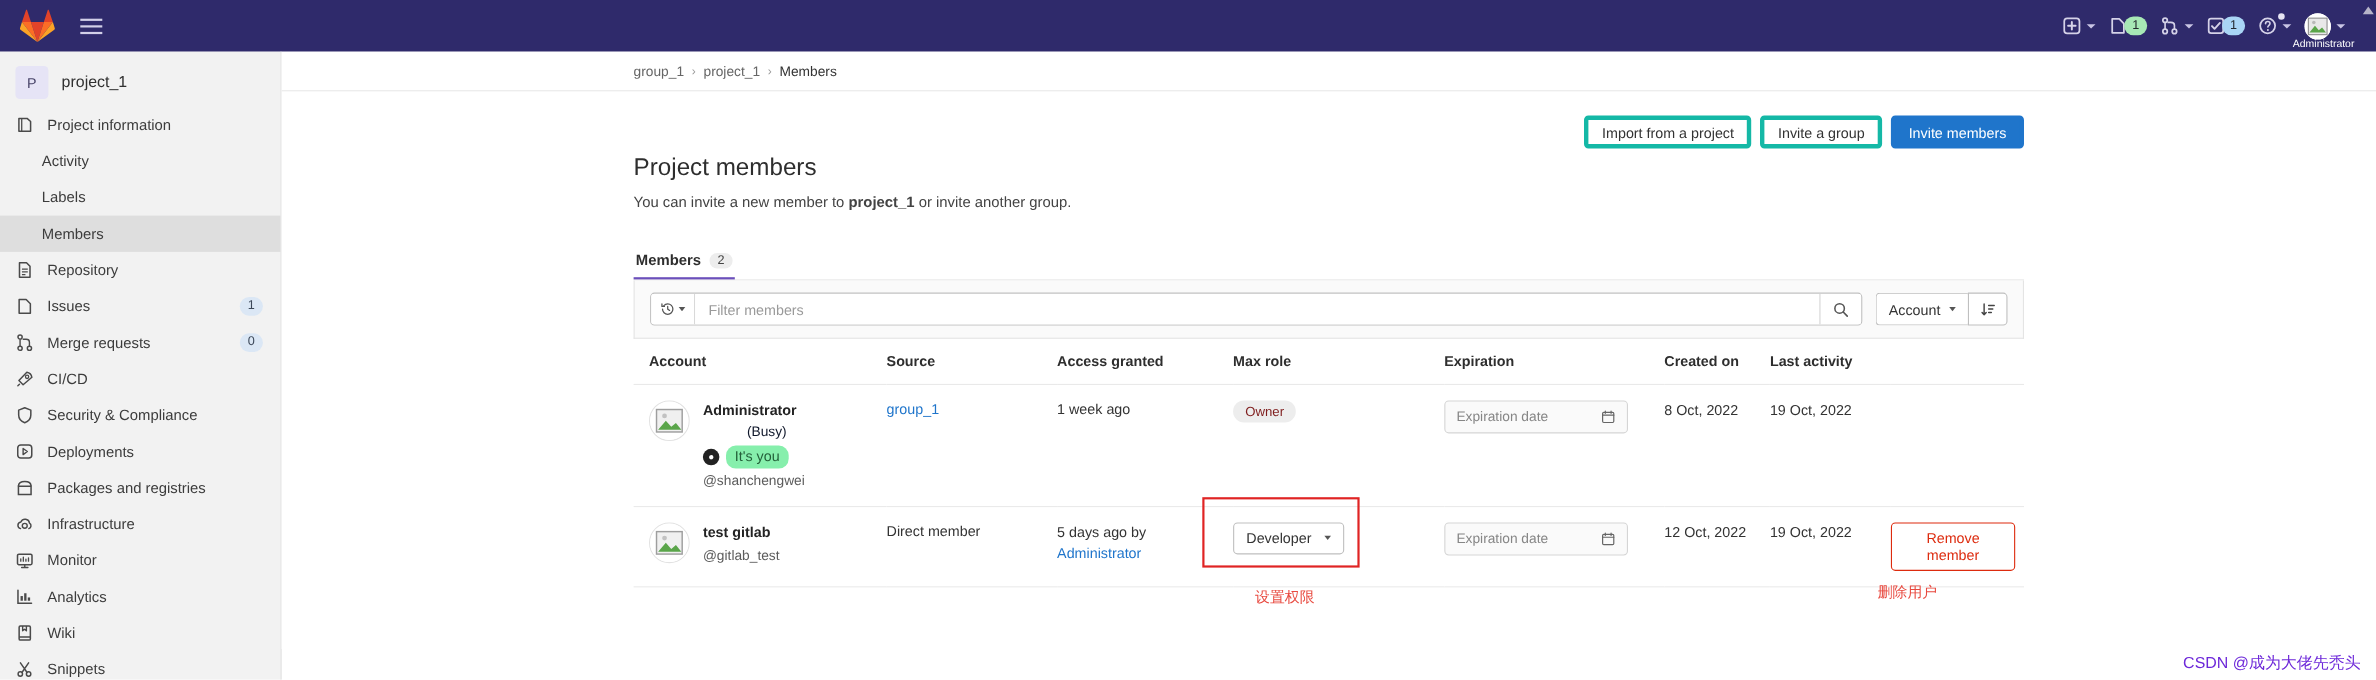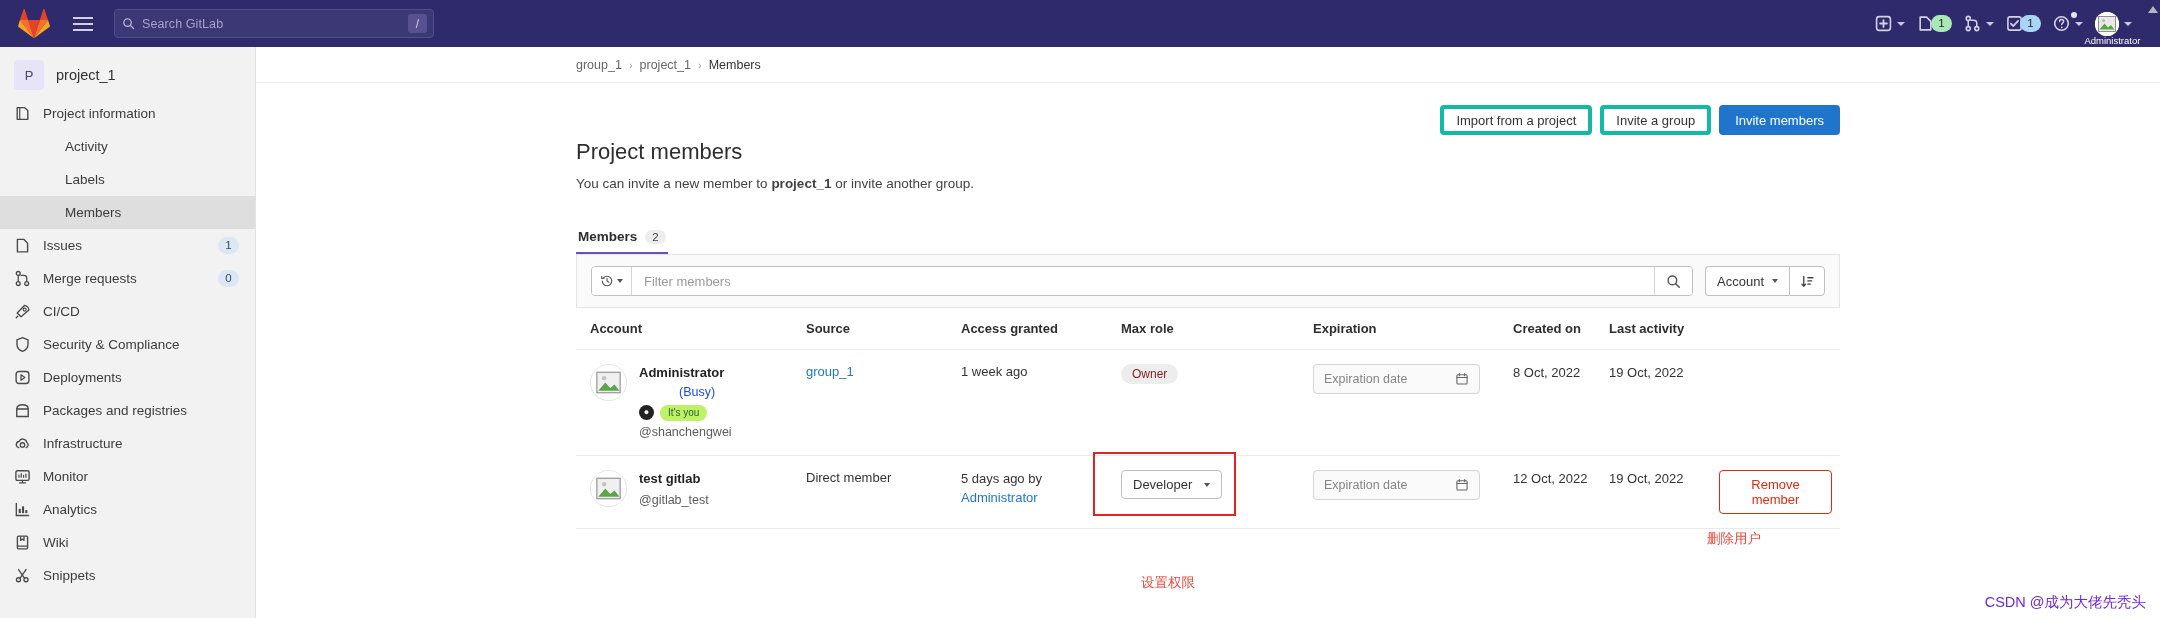--- a/index.html
+++ b/index.html
@@ -93,21 +93,21 @@
     align-items:center; justify-content:center; flex:none;
   }
   .proj-name { margin-left: 12px; font-size: 14.5px; color: #303030; }
   .nav-item {
     display: flex; align-items: center; height: 33px;
     padding: 0 14px; cursor: pointer; color: #3c3c3c; font-size: 13.5px;
     position: relative;
   }
   .nav-item .ni-ico { width: 17px; height: 17px; flex:none; }
   .nav-item .ni-label { margin-left: 12px; white-space: nowrap; }
-  .nav-item.sub { padding-left: 53px; }
+  .nav-item.sub { padding-left: 26px; }
   .nav-item.active { background: #dedede; font-weight: 400; }
   .nav-badge {
     position: absolute; right: 16px; background: #dbe7f5; color: #3c4859;
     border-radius: 9px; font-size: 11.5px; min-width: 21px; height: 17px;
     line-height: 17px; text-align: center; padding: 0 6px;
   }
 
   
   .main {
     position: absolute; top: 47px; left: 256px; width: 1904px; height: 543px;
@@ -214,30 +214,30 @@
   .col-last { width: 110px; }
   .col-act { width: auto; }
 
   .acct-cell { display: flex; align-items: flex-start; }
   .m-avatar {
     width: 37px; height: 37px; border-radius: 50%; flex: none;
     background: #fff; border: 1px solid #e2e2e2; overflow: hidden;
   }
   .acct-text { margin-left: 12px; line-height: 1.45; }
   .acct-name { font-size: 13px; font-weight: 700; color: #232323; }
-  .acct-busy { font-weight: 400; color: #1d4ed8; font-size: 12.5px; margin-left: 40px; }
+  .acct-busy { font-weight: 400; color: #0f172a; font-size: 12.5px; margin-left: 40px; }
   .acct-badges { display:flex; align-items:center; gap: 6px; margin-top: 3px; }
   .status-emoji {
     width: 15px; height: 15px; border-radius: 50%; background: #222;
     display:flex; align-items:center; justify-content:center;
     color:#fff; font-size: 9px;
   }
   .its-you {
-    background: #bef264; color: #24613a; border-radius: 9px;
-    font-size: 10px; padding: 1px 8px;
+    background: #86efac; color: #24613a; border-radius: 9px;
+    font-size: 13px; padding: 1px 8px;
   }
   .acct-handle { font-size: 12.5px; color: #5c5c5c; margin-top: 2px; }
   .lnk { color: #1f75cb; cursor: pointer; }
   .role-pill {
     display: inline-block; background: #ededed; color: #7f1d1d;
     border-radius: 11px; font-size: 12px; padding: 3px 11px;
   }
   .role-dd {
     display: inline-flex; align-items: center; gap: 12px;
     border: 1px solid #bfbfbf; border-radius: 4px; background: #fff;
@@ -258,21 +258,21 @@
   .twoline { line-height: 1.45; }
 
   
   .anno-box {
     position: absolute; border: 2px solid #e02424; pointer-events: none;
   }
   .anno-box.role { left: 1093px; top: 452px; width: 143px; height: 64px; }
   .anno-label {
     position: absolute; color: #e8493f; font-size: 13.5px; white-space: nowrap;
   }
-  .anno-label.perm { left: 1141px; top: 534px; margin-top: 40px; }
+  .anno-label.perm { left: 1141px; top: 534px; }
   .anno-label.del  { left: 1707px; top: 530px; }
   .watermark {
     position: absolute; right: 14px; bottom: 6px;
     color: #6d28d9; font-size: 14.5px; white-space: nowrap;
   }
 </style>
 </head>
 <body>
 
 <div id="app">
@@ -287,28 +287,20 @@
       <path fill="#fca326" d="M33.8 13.6 L35.8 19.9 c0.2 0.6 0 1.2-0.5 1.6 L18 34 Z"></path>
       <path fill="#e24329" d="M33.8 13.6 H24.6 L28.5 1.5 c0.2-0.6 1-0.6 1.2 0 Z"></path>
     </svg>
 
     <div class="hamburger">
       <span></span>
         <span></span>
         <span></span>
     </div>
 
-    <div class="searchbox">
-      <svg class="mag" viewBox="0 0 16 16">
-        <circle cx="6.8" cy="6.8" r="4.6" fill="none" stroke="#b6b2d8" stroke-width="1.6"></circle>
-        <line x1="10.3" y1="10.3" x2="14.2" y2="14.2" stroke="#b6b2d8" stroke-width="1.7" stroke-linecap="round"></line>
-      </svg>
-      <span class="ph">Search GitLab</span>
-      <span class="slashkey">/</span>
-    </div>
 
     <div class="topnav-right">
 
       <div class="tn-item">
         <svg class="tn-ico" viewBox="0 0 16 16">
           <rect x="1.5" y="1.5" width="13" height="13" rx="2.5" fill="none" stroke="#d5d2e8" stroke-width="1.5"></rect>
           <path d="M8 4.8v6.4M4.8 8h6.4" stroke="#d5d2e8" stroke-width="1.7" stroke-linecap="round"></path>
         </svg>
         <span class="chev"></span>
       </div>
@@ -379,20 +371,27 @@
     <div class="nav-item sub">
       <span class="ni-label">Activity</span>
     </div>
     <div class="nav-item sub">
       <span class="ni-label">Labels</span>
     </div>
     <div class="nav-item sub active">
       <span class="ni-label">Members</span>
     </div>
 
+    <div class="nav-item">
+      <svg class="ni-ico" viewBox="0 0 16 16">
+        <path d="M3.5 1.8h6l3 3v9.4h-9z" fill="none" stroke="#4a4a4a" stroke-width="1.3" stroke-linejoin="round"></path>
+        <path d="M5.6 7.2h5M5.6 9.6h5M5.6 11.9h3" stroke="#4a4a4a" stroke-width="1.1"></path>
+      </svg>
+      <span class="ni-label">Repository</span>
+    </div>
 
     <div class="nav-item">
       <svg class="ni-ico" viewBox="0 0 16 16">
         <path d="M3.2 2.2h6l3.6 3.6v8.2H3.2z" fill="none" stroke="#4a4a4a" stroke-width="1.3" stroke-linejoin="round"></path>
       </svg>
       <span class="ni-label">Issues</span>
       <span class="nav-badge">1</span>
     </div>
 
     <div class="nav-item">

